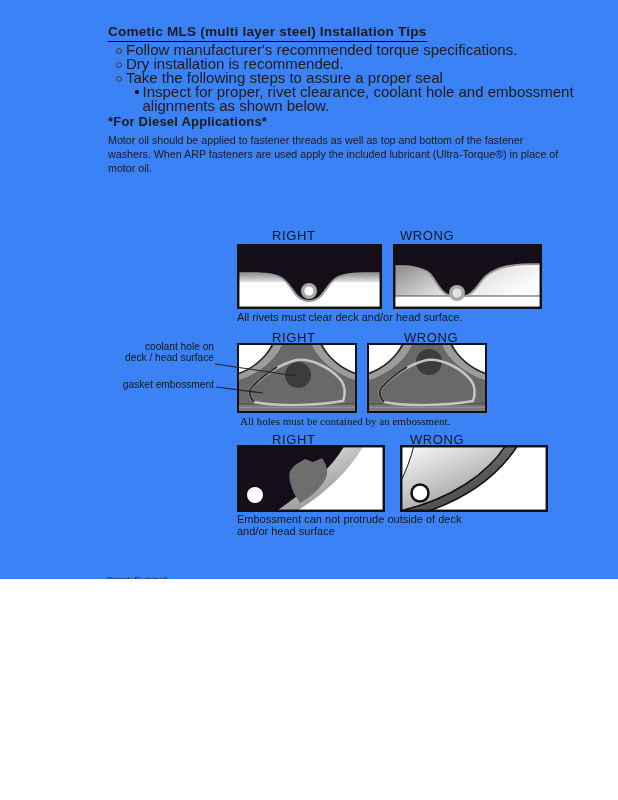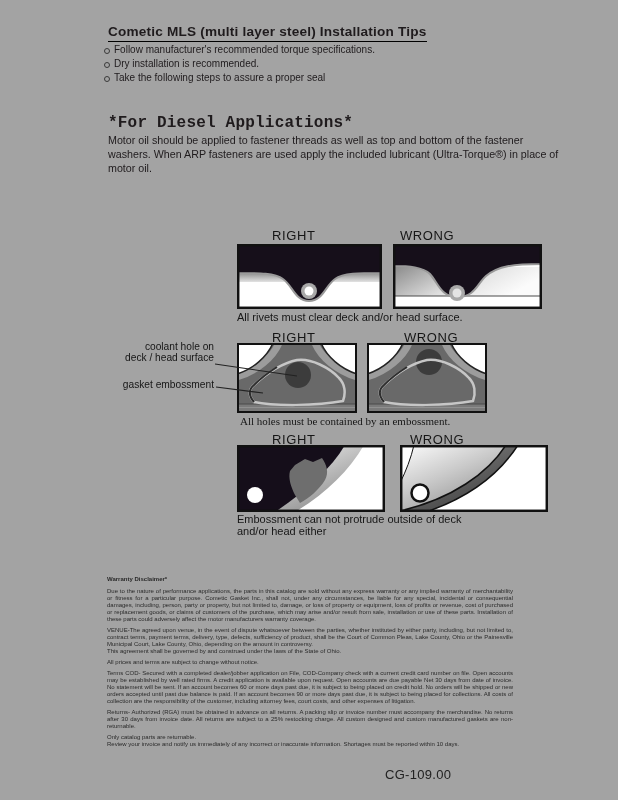--- a/index.html
+++ b/index.html
@@ -1,34 +1,34 @@
 <!DOCTYPE html>
 <html><head>
 <meta charset="utf-8">
 <style>
   html,body{margin:0;padding:0;background:#ffffff;}
   .page{
-    position:relative;width:618px;height:800px;background:#a3a3a3;overflow:hidden;
+    position:relative;width:618px;height:579px;background:#3b82f6;overflow:hidden;
     font-family:"Liberation Sans", sans-serif;color:#1f1b1d;
   }
   .abs{position:absolute;}
   
   .title{
     left:108px;top:24px;font-size:13.6px;font-weight:700;letter-spacing:.2px;
     border-bottom:1.8px solid #000;padding-bottom:2px;white-space:nowrap;
   }
-  .bullets{left:104px;top:43px;width:470px;font-size:10px;line-height:14px;}
+  .bullets{left:116px;top:43px;width:470px;font-size:15px;line-height:14px;}
   .brow{display:flex;align-items:flex-start;}
   .bmark{
     width:4px;height:4px;border:1px solid #3a3a3a;border-radius:50%;
     margin:4.5px 4px 0 0;flex:0 0 auto;
   }
   .brow.sub{margin-left:19px;}
   .bmark.dot{width:3.5px;height:3.5px;background:#111;border:none;margin-top:5px;}
-  .diesel-h{left:108px;top:114px;font-size:16px;font-weight:700;letter-spacing:.2px;font-family:Liberation Mono, monospace;}
+  .diesel-h{left:108px;top:114px;font-size:13px;font-weight:700;letter-spacing:.2px;}
   .para{left:108px;width:456px;font-size:10.7px;line-height:14px;}
   .p1{top:133px;}
   .p2{top:164px;}
   .pnote{top:207px;}
   
   .diagram-area{left:0;top:226px;width:618px;height:322px;}
   .dg-label{font-size:13px;letter-spacing:.6px;color:#161616;}
   .panel{position:absolute;}
   .panel svg{display:block;}
   .caption{font-size:11px;color:#161616;line-height:11.5px;}
@@ -54,20 +54,24 @@
       <span>Follow manufacturer's recommended torque specifications.</span>
     </div>
     <div class="brow">
       <span class="bmark"></span>
       <span>Dry installation is recommended.</span>
     </div>
     <div class="brow">
       <span class="bmark"></span>
       <span>Take the following steps to assure a proper seal</span>
     </div>
+    <div class="brow sub">
+      <span class="bmark dot"></span>
+      <span>Inspect for proper, rivet clearance, coolant hole and embossment alignments as shown below.</span>
+    </div>
   </div>
 
   <div class="abs diesel-h">*For Diesel Applications*</div>
   <div class="abs para p1">Motor oil should be applied to fastener threads as well as top and bottom of the fastener washers. When ARP fasteners are used apply the included lubricant (Ultra-Torque®) in place of motor oil.</div>
 
   <div class="abs diagram-area">
 
     <div class="abs dg-label" style="left:272px;top:2px;">RIGHT</div>
     <div class="abs dg-label" style="left:400px;top:2px;">WRONG</div>
 
@@ -193,21 +197,21 @@
         <path d="M106,0 C88,28 52,54 0,66 L0,67 L26,67 C70,52 100,28 118,0 Z" fill="url(#r3ws)"></path>
         <path d="M106,0 C88,28 52,54 0,66" fill="none" stroke="#111" stroke-width="1.5"></path>
         <path d="M118,0 C100,28 70,52 26,67" fill="none" stroke="#111" stroke-width="1.5"></path>
         <path d="M14,0 C11,13 6,26 0,38" fill="none" stroke="#111" stroke-width="1"></path>
         <circle cx="20" cy="48" r="8.5" fill="#ffffff" stroke="#111" stroke-width="2.5"></circle>
         <rect x="1.2" y="1.2" width="145.6" height="64.6" fill="none" stroke="#111" stroke-width="2.5"></rect>
       </svg>
     </div>
     <div class="abs caption" style="left:237px;top:288px;width:260px;">
       <div>Embossment can not protrude outside of deck</div>
-      <div>and/or head either</div>
+      <div>and/or head surface</div>
     </div>
 
     <svg class="leader" width="618" height="322" viewBox="0 0 618 322">
       <line x1="215" y1="138" x2="297" y2="150" stroke="#222" stroke-width="1.1"></line>
       <line x1="216" y1="161" x2="263" y2="167" stroke="#222" stroke-width="1.1"></line>
     </svg>
   </div>
 
   <div class="abs warranty">
     <div class="wt">Warranty Disclaimer*</div>

